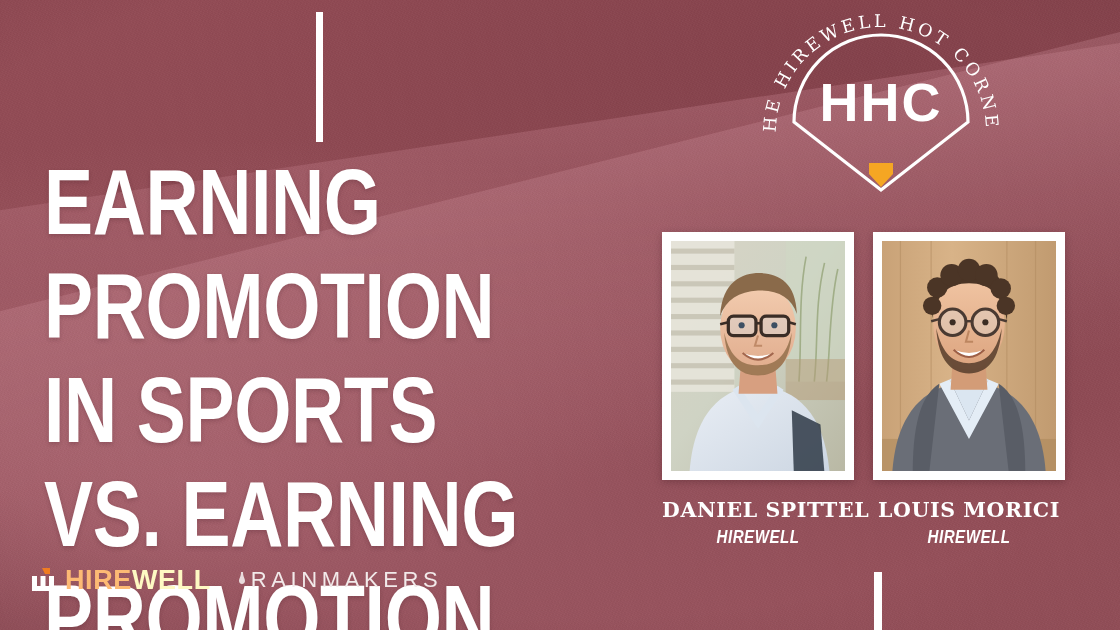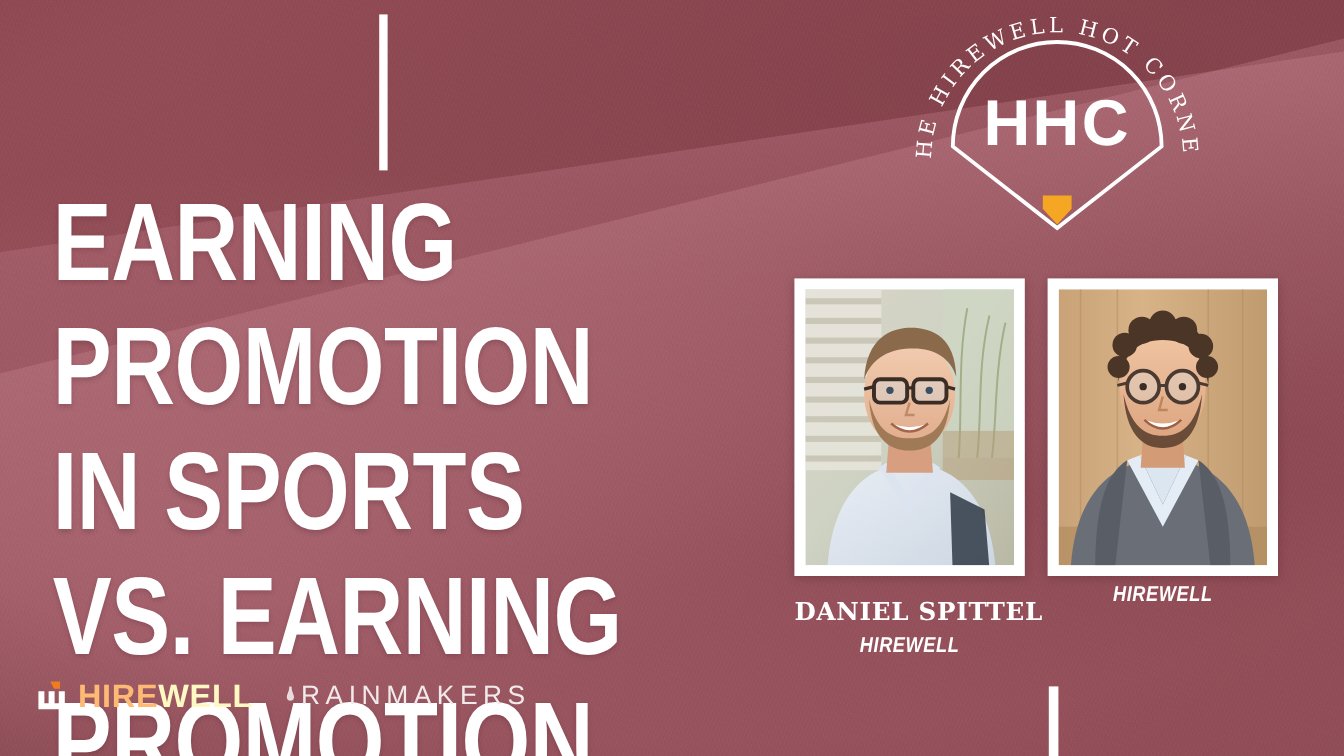--- a/index.html
+++ b/index.html
@@ -378,20 +378,21 @@
               </g>
               <circle cx="69" cy="82" r="3" fill="#3b2d24"></circle>
               <circle cx="101" cy="82" r="3" fill="#3b2d24"></circle>
               <path d="M 85 90 L 82 101 L 89 101" fill="none" stroke="#bd8660" stroke-width="2"></path>
               <path d="M 70 109 Q 85 122, 100 109 Q 85 115, 70 109 Z" fill="#ffffff"></path>
               <path d="M 70 109 Q 85 123, 100 109" fill="none" stroke="#9d5f46" stroke-width="2"></path>
             </g>
           </svg>
         </div>
       </div>
+      <div class="sp-name">Louis Morici</div>
       <div class="sp-company">Hirewell</div>
     </div>
 
   </div>
 
   <div class="footer">
 
     <div class="logo-hirewell">
       <span class="hw-mark">
         <svg viewBox="0 0 30 30" xmlns="http://www.w3.org/2000/svg">

